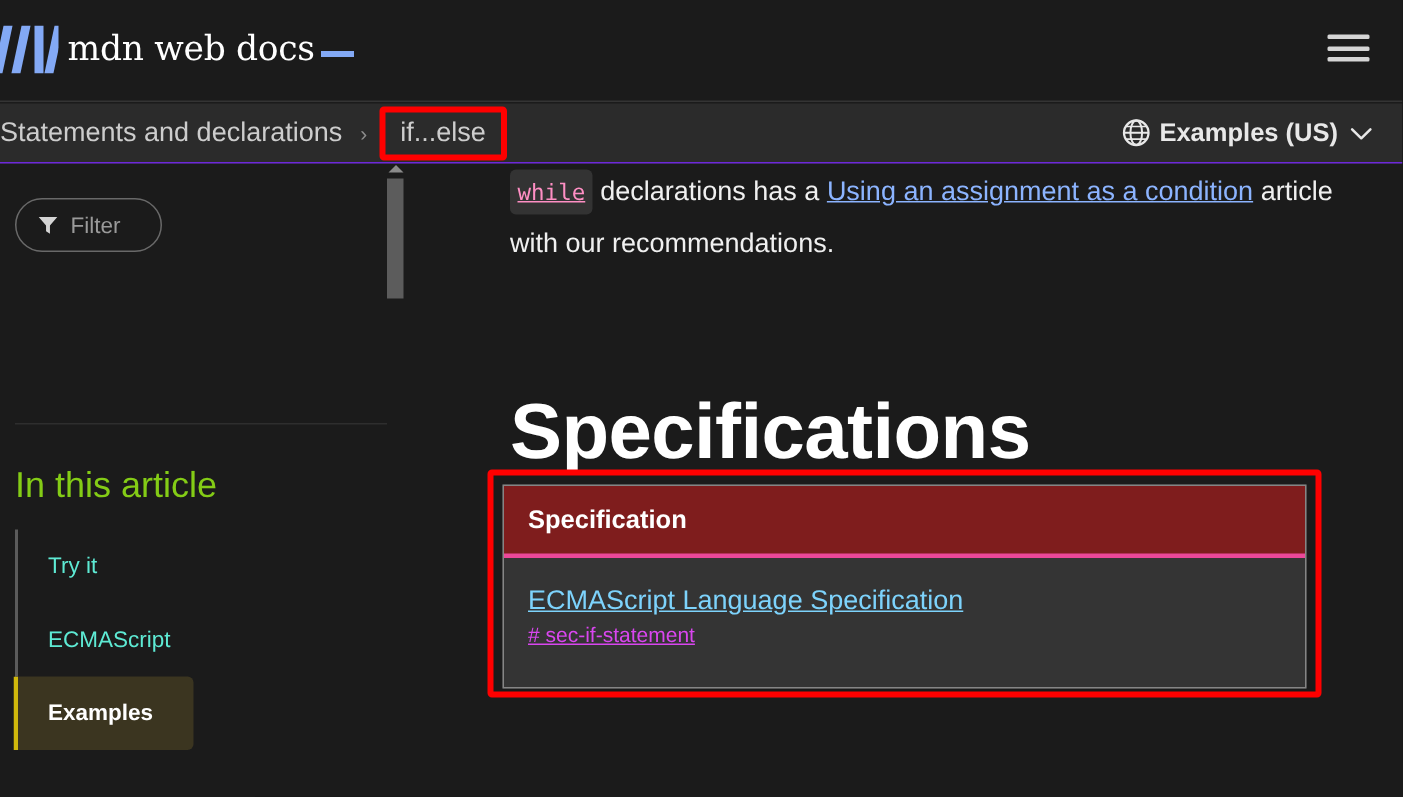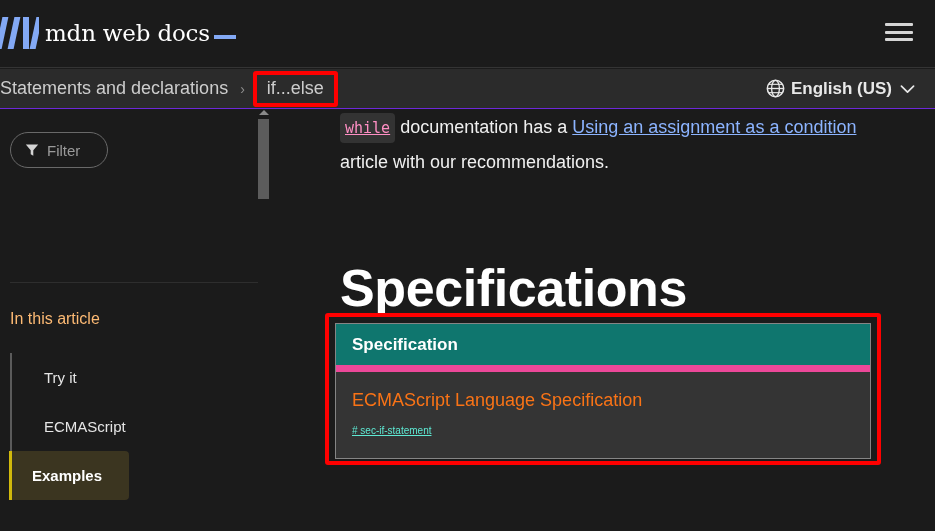--- a/index.html
+++ b/index.html
@@ -194,39 +194,39 @@
     position: absolute;
     left: 10px; top: 172px;
     width: 248px;
     height: 1px;
     background: #2e2e2e;
   }
 
   .in-this-article {
     position: absolute;
     left: 10px; top: 200px;
-    font-size: 16px;
-    color: #fdba74;
+    font-size: 24px;
+    color: #84cc16;
   }
 
   .toc {
     position: absolute;
     left: 10px; top: 243px;
     width: 260px;
     border-left: 2px solid #5b5b5b;
   }
 
   .toc-item {
     position: relative;
     height: 49px;
     display: flex;
     align-items: center;
-    padding-left: 32px;
+    padding-left: 20px;
     font-size: 15px;
-    color: #e5e5e5;
+    color: #5eead4;
     cursor: pointer;
   }
 
   .toc-item.active {
     background: #3b3520;
     border-left: 3px solid #d1b90c;
     margin-left: -3px;
     padding-left: 20px;
     width: 120px;
     border-radius: 0 4px 4px 0;
@@ -325,42 +325,43 @@
   }
 
   .spec-head {
     height: 48px;
     display: flex;
     align-items: center;
     padding-left: 16px;
     font-size: 17px;
     font-weight: bold;
     color: #ffffff;
-    background: #0f766e;
-    border-bottom: 7px solid #ec4899;
+    background: #7f1d1d;
+    border-bottom: 3px solid #ec4899;
   }
 
   .spec-cell {
     flex: 1;
     padding: 18px 16px 0 16px;
     background: #343434;
   }
 
   .spec-link-main {
     display: block;
     font-size: 18px;
-    color: #f97316;
-    margin-bottom: 14px;
+    color: #7dd3fc;
+    text-decoration: underline;
+    margin-bottom: 4px;
     cursor: pointer;
   }
 
   .spec-link-sub {
     display: block;
-    font-size: 10px;
-    color: #5eead4;
+    font-size: 14px;
+    color: #d946ef;
     text-decoration: underline;
     cursor: pointer;
   }
 </style>
 </head>
 <body>
 
 <div id="app">
 
   <div class="site-header">
@@ -395,21 +396,21 @@
     </div>
 
     <div class="lang-switcher">
       <svg class="globe-icon" viewBox="0 0 20 20">
         <circle cx="10" cy="10" r="8.6" fill="none" stroke="#e8e8e8" stroke-width="1.6"></circle>
         <ellipse cx="10" cy="10" rx="4.1" ry="8.6" fill="none" stroke="#e8e8e8" stroke-width="1.4"></ellipse>
         <line x1="1.4" y1="10" x2="18.6" y2="10" stroke="#e8e8e8" stroke-width="1.4"></line>
         <line x1="2.7" y1="5.6" x2="17.3" y2="5.6" stroke="#e8e8e8" stroke-width="1.2"></line>
         <line x1="2.7" y1="14.4" x2="17.3" y2="14.4" stroke="#e8e8e8" stroke-width="1.2"></line>
       </svg>
-      <span class="lang-label">English (US)</span>
+      <span class="lang-label">Examples (US)</span>
       <svg class="chev" viewBox="0 0 16 10">
         <polyline points="1.5,2 8,8.4 14.5,2" fill="none" stroke="#e8e8e8" stroke-width="1.8" stroke-linecap="round" stroke-linejoin="round"></polyline>
       </svg>
     </div>
   </div>
 
   <div class="sidebar">
 
     <div class="filter-pill">
       <svg class="funnel" viewBox="0 0 14 14">
@@ -436,21 +437,21 @@
       </div>
       <div class="toc-item active">
         <span>Examples</span>
       </div>
 
     </div>
   </div>
 
   <div class="main">
 
-    <p class="para"><span class="code-chip">while</span><span> documentation has a </span><span class="ilink">Using an assignment as a condition</span><span> article with our recommendations.</span></p>
+    <p class="para"><span class="code-chip">while</span><span> declarations has a </span><span class="ilink">Using an assignment as a condition</span><span> article with our recommendations.</span></p>
 
     <h2 class="section-title">Specifications</h2>
 
     <div class="spec-box">
       <div class="spec-table">
         <div class="spec-head">Specification</div>
         <div class="spec-cell">
           <span class="spec-link-main">ECMAScript Language Specification</span>
           <span class="spec-link-sub"># sec-if-statement</span>
         </div>

